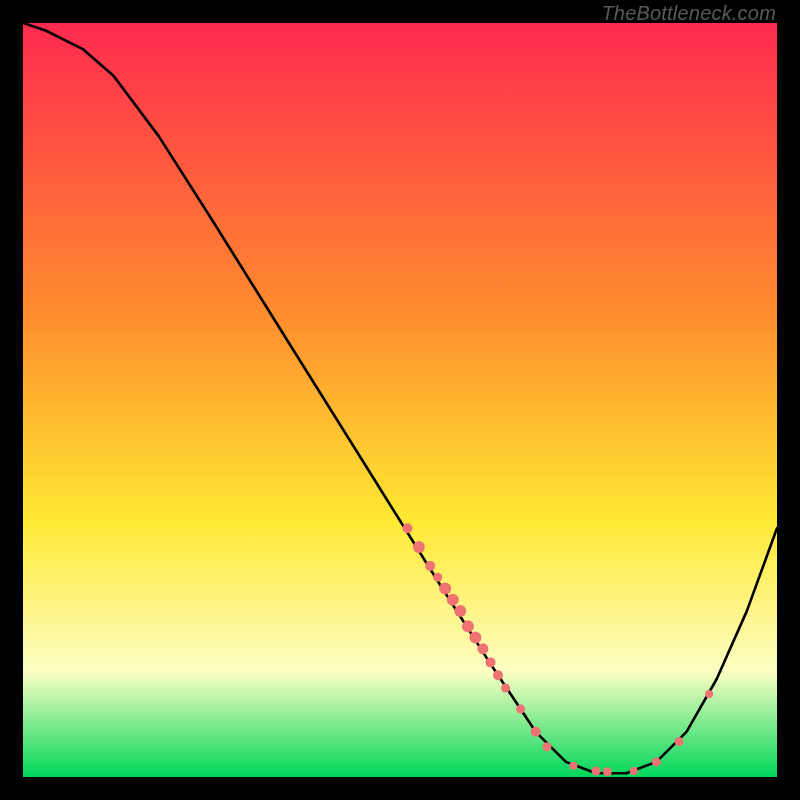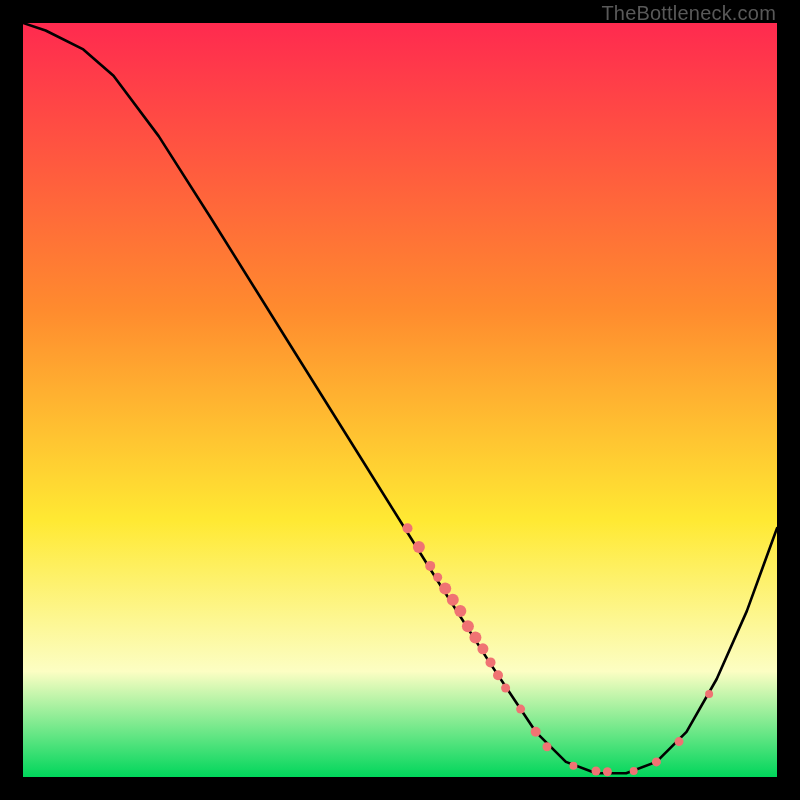--- a/index.html
+++ b/index.html
@@ -8,20 +8,21 @@
     width: 800px;
     height: 800px;
     background: #000;
     overflow: hidden;
   }
   .outer {
     position: relative;
     width: 800px;
     height: 800px;
     background: #000;
+    font-style: italic;
   }
   .plot {
     position: absolute;
     left: 23px;
     top: 23px;
     width: 754px;
     height: 754px;
     box-sizing: border-box;
   }
   .watermark {

